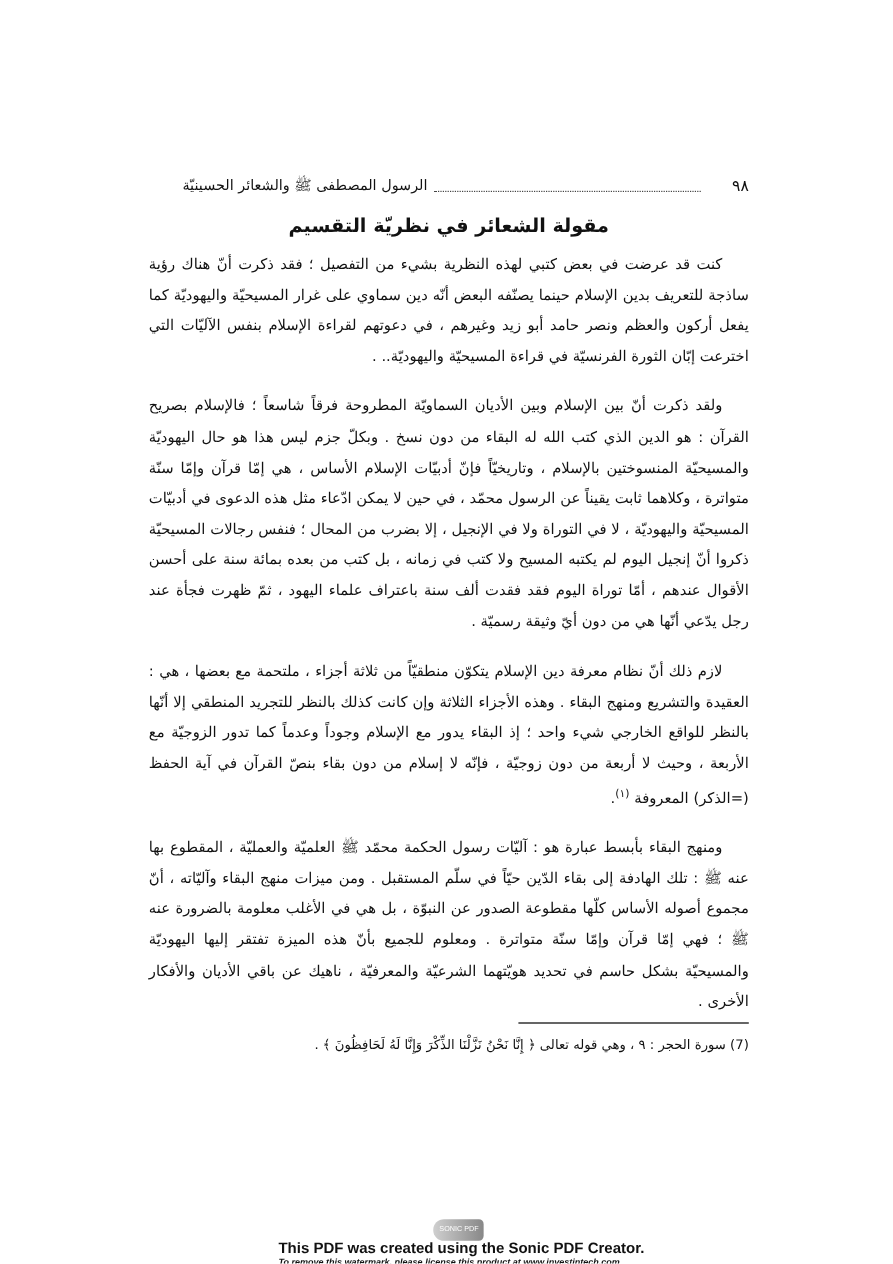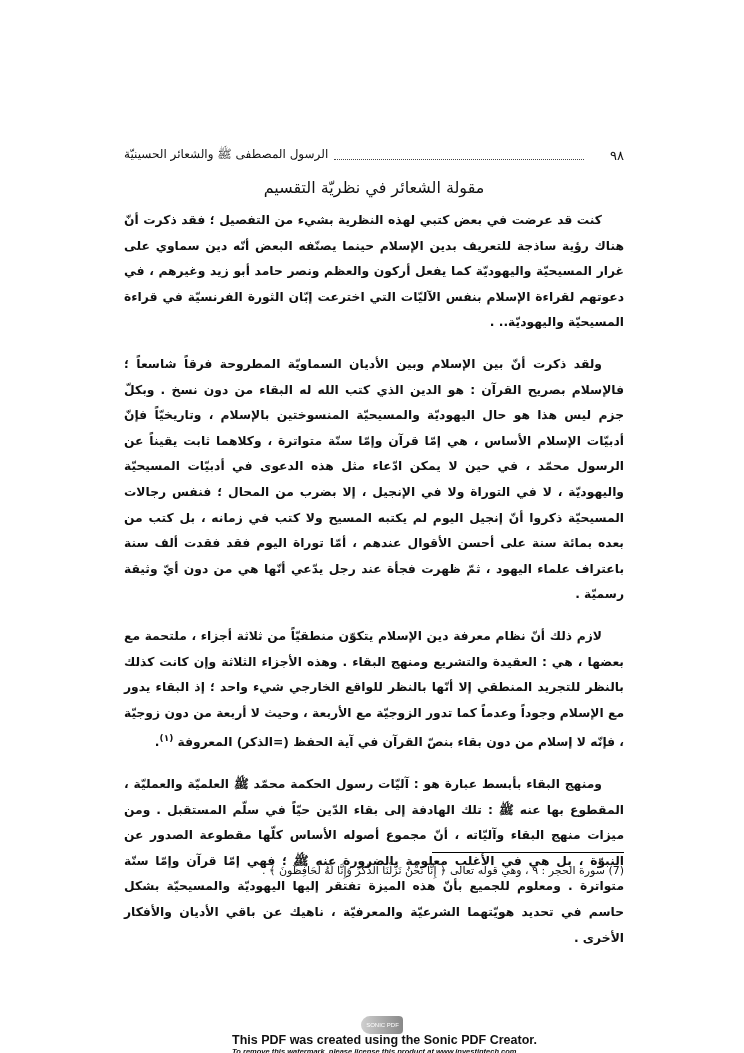--- a/index.html
+++ b/index.html
@@ -1,23 +1,23 @@
 <!DOCTYPE html>
 <html><head>
   <meta charset="utf-8">
   <style>
     html, body { margin: 0; padding: 0; background: #ffffff; }
     body { width: 744px; height: 1053px; position: relative; overflow: hidden; font-family: "DejaVu Sans", sans-serif; color: #111; }
     .page { position: absolute; left: 0; top: 0; width: 744px; height: 1053px; }
     .running-header { position: absolute; top: 145px; left: 124px; width: 500px; height: 20px; direction: rtl; display: flex; align-items: center; font-size: 12px; font-family: "DejaVu Serif", serif; }
     .page-number { margin-left: 20px; font-size: 13px; }
     .header-dots { flex: 1; border-bottom: 1px dotted #444; height: 8px; margin: 0 6px; }
-    .header-title { white-space: nowrap; }
-    .section-title { position: absolute; top: 178px; left: 124px; width: 500px; text-align: center; direction: rtl; font-size: 16px; font-weight: normal; font-family: "DejaVu Sans", sans-serif; }
-    .body-text { position: absolute; top: 208px; left: 124px; width: 500px; direction: rtl; text-align: justify; font-size: 12.3px; line-height: 25.6px; font-family: "DejaVu Sans", sans-serif; font-weight: bold; }
+    .header-title { white-space: nowrap; margin-left: 28px; }
+    .section-title { position: absolute; top: 178px; left: 124px; width: 500px; text-align: center; direction: rtl; font-size: 16px; font-weight: bold; font-family: "DejaVu Sans", sans-serif; }
+    .body-text { position: absolute; top: 208px; left: 124px; width: 500px; direction: rtl; text-align: justify; font-size: 12.3px; line-height: 25.6px; font-family: "DejaVu Sans", sans-serif; }
     .body-text p { margin: 0 0 0 0; text-indent: 22px; }
     .body-text p + p { margin-top: 16px; }
     .footnote-ref { font-size: 9px; vertical-align: super; }
     .footnote-rule { position: absolute; top: 852px; left: 432px; width: 192px; border-top: 1.5px solid #000; }
     .footnote { position: absolute; top: 864px; left: 124px; width: 500px; direction: rtl; font-size: 11px; font-family: "DejaVu Sans", sans-serif; }
     .watermark { position: absolute; top: 1016px; left: 232px; display: flex; align-items: center; flex-direction: column; }
     .wm-logo { width: 42px; height: 18px; background: linear-gradient(90deg, #cfcfcf, #888); border-radius: 9px 4px 4px 9px; color: #fff; font-size: 6px; font-family: "Liberation Sans", sans-serif; display: flex; align-items: center; justify-content: center; margin-right: 4px; }
     .wm-text { font-family: "Liberation Sans", sans-serif; }
     .wm-line1 { font-size: 12.5px; font-weight: bold; line-height: 13px; }
     .wm-line2 { font-size: 7.5px; font-weight: bold; line-height: 9px; font-style: italic; }

